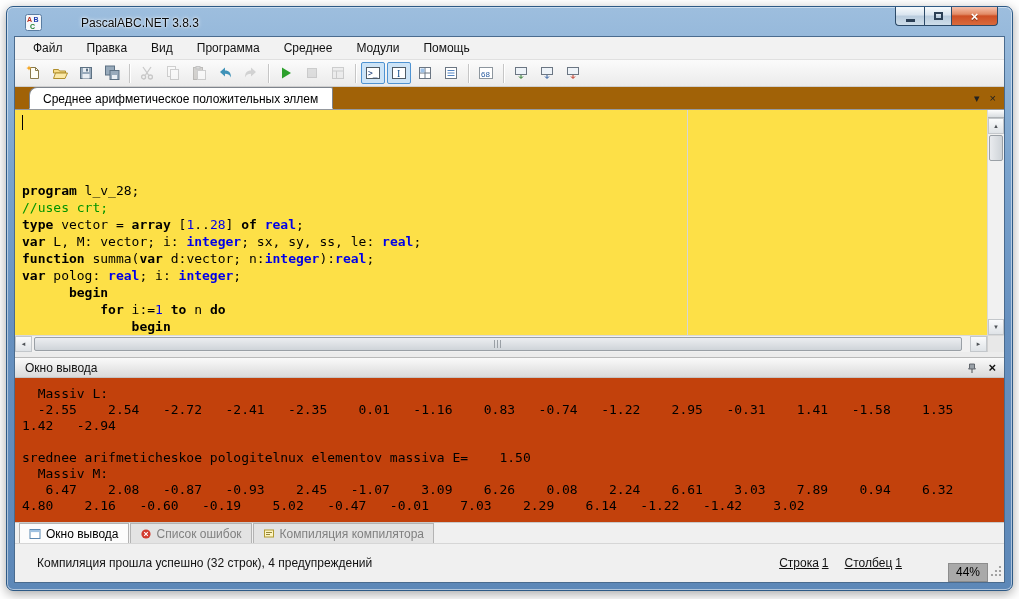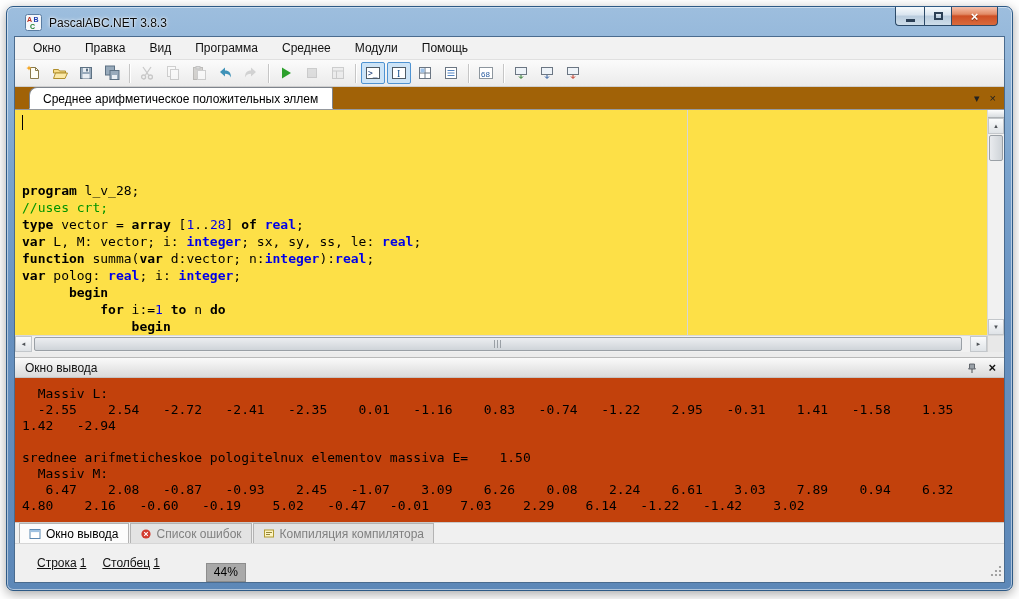--- a/index.html
+++ b/index.html
@@ -8,21 +8,21 @@
 
   .window { position:absolute; left:6px; top:6px; width:1007px; height:585px;
     border:1px solid #2e5a86; border-radius:7px;
     background:linear-gradient(#9dbede,#7aa3cd 28%,#6690bf 55%,#5d88b8);
     box-shadow:inset 0 0 0 1px rgba(255,255,255,.5), 0 3px 12px rgba(0,0,0,.35);
     display:flex; flex-direction:column; }
 
   .titlebar { height:29px; display:flex; align-items:center; padding:0 10px; position:relative; flex:0 0 auto; }
   .app-icon { width:17px; height:17px; margin:2px 7px 0 8px; }
   .app-icon svg { width:17px; height:17px; display:block; }
-  .title-text { font-size:12px; color:#0a0a0a; text-shadow:0 0 4px rgba(255,255,255,.95), 0 0 2px rgba(255,255,255,.95); margin-top:2px; }
+  .title-text { font-size:12px; color:#0a0a0a; text-shadow:0 0 4px rgba(255,255,255,.95), 0 0 2px rgba(255,255,255,.95); margin-top:2px;margin-left:32px; }
 
   .caption { position:absolute; top:0; right:14px; display:flex; }
   .cap-btn { height:19px; border:1px solid #2c4a68; border-top:none; background:linear-gradient(#f7fafc,#d8e4ef 45%,#b8cbdd 50%,#cfdeea); display:flex; align-items:center; justify-content:center; color:#2b3f55; cursor:default; }
   .cap-btn.min { width:29px; border-bottom-left-radius:4px; border-right:none; }
   .cap-btn.max { width:28px; }
   .cap-btn.close { width:46px; border-bottom-right-radius:4px; border-left:none;
     background:linear-gradient(#f6c1ac,#e28b66 40%,#ce4f25 50%,#d96a3c); color:#fff; font-size:13px; font-weight:bold; text-shadow:0 1px 1px rgba(0,0,0,.4); }
   .glyph-min { width:9px; height:3px; background:#2b3f55; margin-top:8px; }
   .glyph-max { width:9px; height:8px; border:2px solid #2b3f55; }
 
@@ -116,21 +116,21 @@
           </div>
         <div class="cap-btn close">
             <span>×</span>
           </div>
       </div>
     </div>
 
     <div class="client">
 
       <div class="menubar">
-          <div class="menu-item">Окно</div>
+          <div class="menu-item">Файл</div>
           <div class="menu-item">Правка</div>
           <div class="menu-item">Вид</div>
           <div class="menu-item">Программа</div>
           <div class="menu-item">Среднее</div>
           <div class="menu-item">Модули</div>
           <div class="menu-item">Помощь</div>
         </div>
 
       <div class="toolbar">
           <div class="tb-btn">
@@ -381,20 +381,21 @@
               <svg viewBox="0 0 12 12">
                 <rect x="1.5" y="2" width="9" height="7" fill="#fdf4c3" stroke="#b09a30"></rect>
                 <path d="M3 4.5h6M3 6.5h4" stroke="#8a7a2a" stroke-width="0.9"></path>
               </svg>
             </span>
             <span>Компиляция компилятора</span>
           </div>
         </div>
 
       <div class="statusbar">
+        <span class="status-msg">Компиляция прошла успешно (32 строк), 4 предупреждений</span>
         <span class="pos-group">
           <span class="pos-pair">
             <span>Строка</span>
             <span>1</span>
           </span>
           <span class="pos-pair">
             <span>Столбец</span>
             <span>1</span>
           </span>
         </span>

